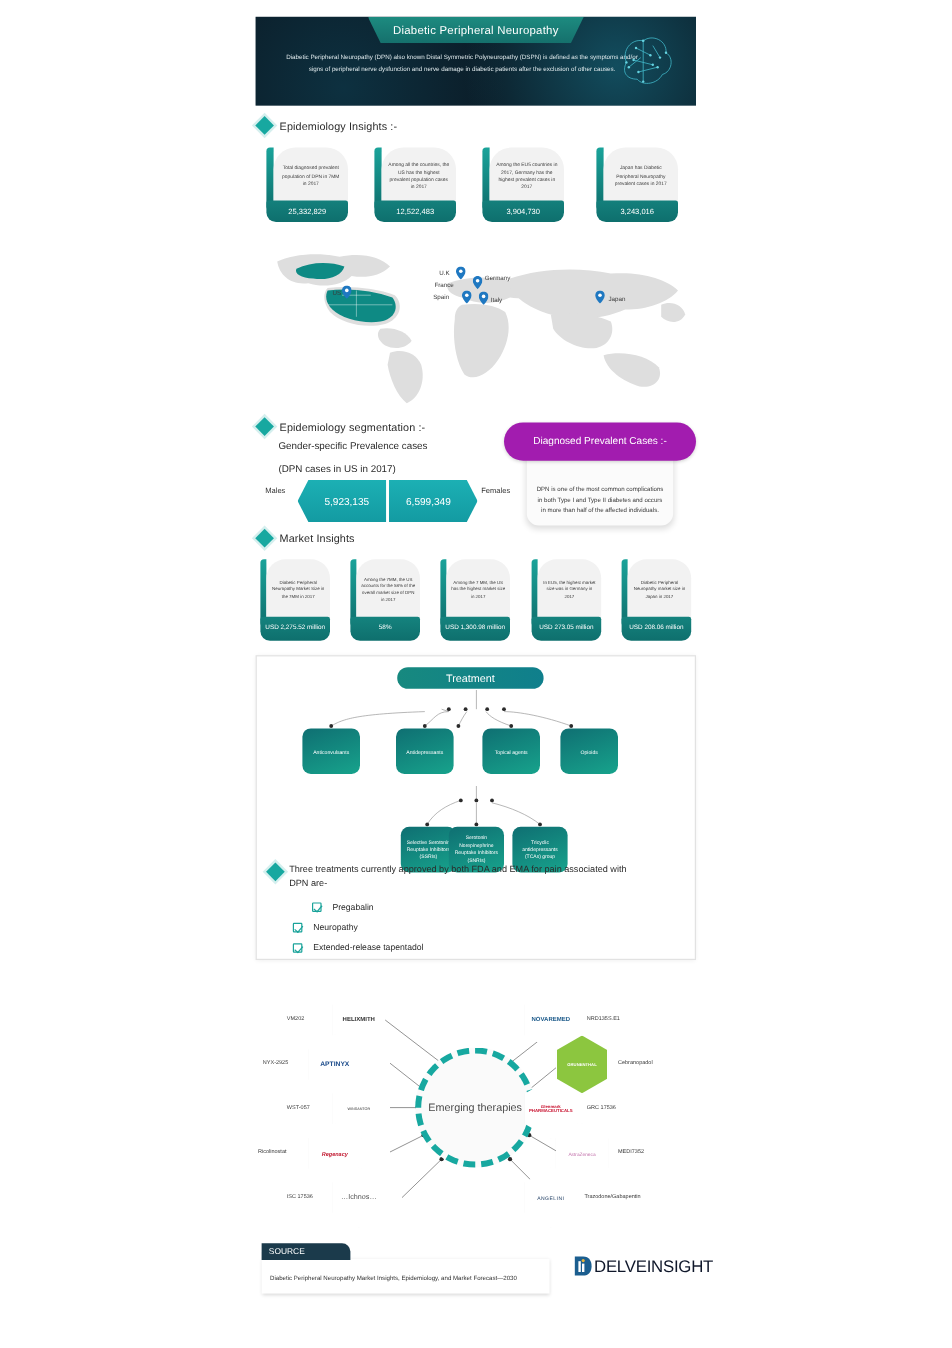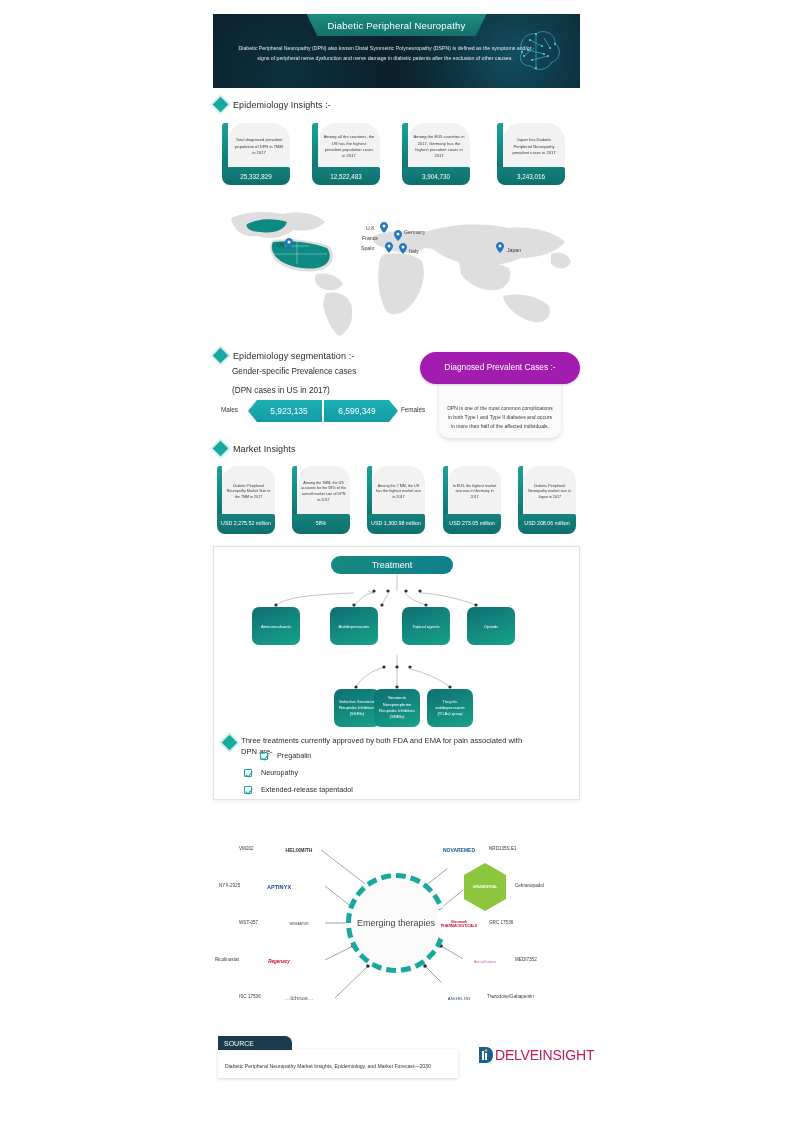--- a/index.html
+++ b/index.html
@@ -84,21 +84,21 @@
   }
 
   
   .map-wrap { position: absolute; left: 213px; top: 196px; width: 367px; height: 145px; }
   .map-label { position: absolute; font-size: 5.2px; color: #3a3a3a; }
   .pin { position: absolute; width: 8px; height: 11px; }
 
   
   .seg-line { position: absolute; font-size: 8.2px; color: #2b2b2b; }
   .chev-l, .chev-r {
-    position: absolute; height: 22px;
+    position: absolute; height: 35px;
     background: linear-gradient(180deg,#1cb0b4 0%,#139ba2 100%);
     display: flex; align-items: center; justify-content: center;
     color: #fff; font-size: 8.4px;
   }
   .chev-l { clip-path: polygon(9px 0, 100% 0, 100% 100%, 9px 100%, 0 50%); padding-left: 8px; }
   .chev-r { clip-path: polygon(0 0, calc(100% - 9px) 0, 100% 50%, calc(100% - 9px) 100%, 0 100%); padding-right: 8px; }
   .seg-side { position: absolute; font-size: 6.3px; color: #333; }
 
   
   .dx-wrap { position: absolute; left: 420px; top: 350px; width: 160px; height: 90px; }
@@ -153,21 +153,21 @@
   .tx-box {
     position: absolute; border-radius: 7px;
     background: linear-gradient(160deg,#0f6f72 0%,#17a38c 100%);
     color: #fff; display: flex; align-items: center; justify-content: center;
     text-align: center; padding: 3px;
   }
   .tx-l1 { width: 48px; height: 38px; font-size: 4.3px; }
   .tx-l2 { width: 46px; height: 38px; font-size: 4.2px; line-height: 1.5; }
   .tx-svg { position: absolute; left: 0; top: 0; width: 367px; height: 254px; pointer-events: none; }
 
-  .fda-head { position: absolute; left: 10px; top: 172px; display: flex; gap: 6px; align-items: flex-start; margin-top: 16px; }
+  .fda-head { position: absolute; left: 10px; top: 172px; display: flex; gap: 6px; align-items: flex-start; }
   .fda-head .txt { font-size: 7.6px; color: #2b2b2b; line-height: 1.5; width: 290px; }
   .fda-item { position: absolute; display: flex; align-items: center; gap: 9px; }
   .chk {
     width: 8px; height: 8px; border: 1px solid #1aa39a; border-radius: 1px;
     position: relative; flex: none;
   }
   .chk:after {
     content: ""; position: absolute; left: 1.5px; top: 0px;
     width: 3px; height: 6px; border: solid #1aa39a; border-width: 0 1.4px 1.4px 0;
     transform: rotate(40deg);
@@ -206,21 +206,21 @@
     display: flex; align-items: center; padding-left: 6px;
     border-radius: 0 7px 0 0;
   }
   .src-body {
     position: absolute; left: 0; top: 13px; width: 240px; height: 29px;
     background: #fff; box-shadow: 0 1px 3px rgba(0,0,0,.16);
     padding: 5px 7px;
   }
   .src-body span { font-size: 5.1px; color: #333; line-height: 1.7; }
   .logo-wrap { position: absolute; left: 478px; top: 1046px; display: flex; align-items: center; gap: 1px; }
-  .logo-text { font-size: 14px; color: #be185d; letter-spacing: -.2px; }
+  .logo-text { font-size: 14px; color: #0f172a; letter-spacing: -.2px; }
 </style>
 </head>
 <body>
 
 <div class="page">
 
   <div class="banner">
     <div class="banner-title-wrap">
       <div class="banner-title">Diabetic Peripheral Neuropathy</div>
     </div>

